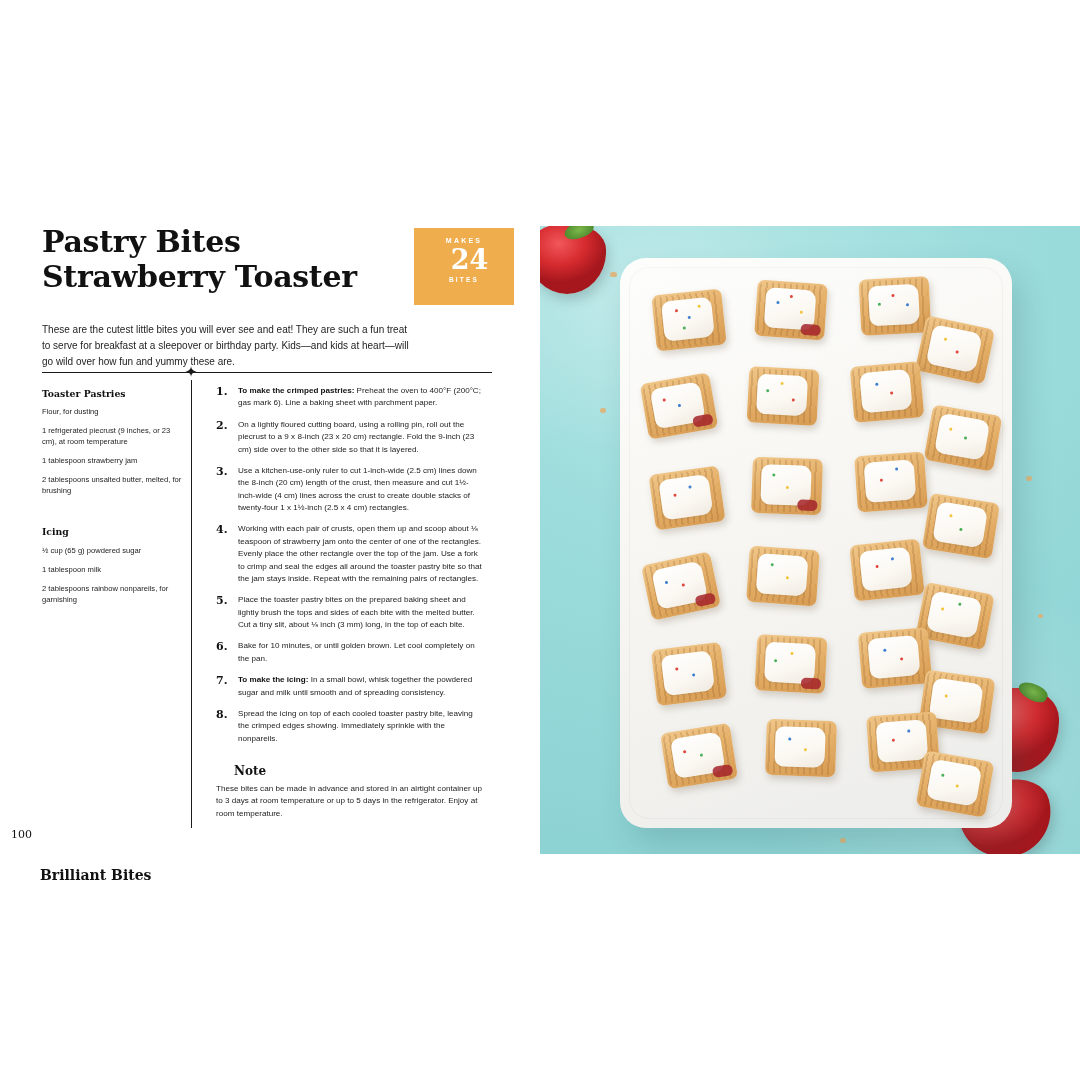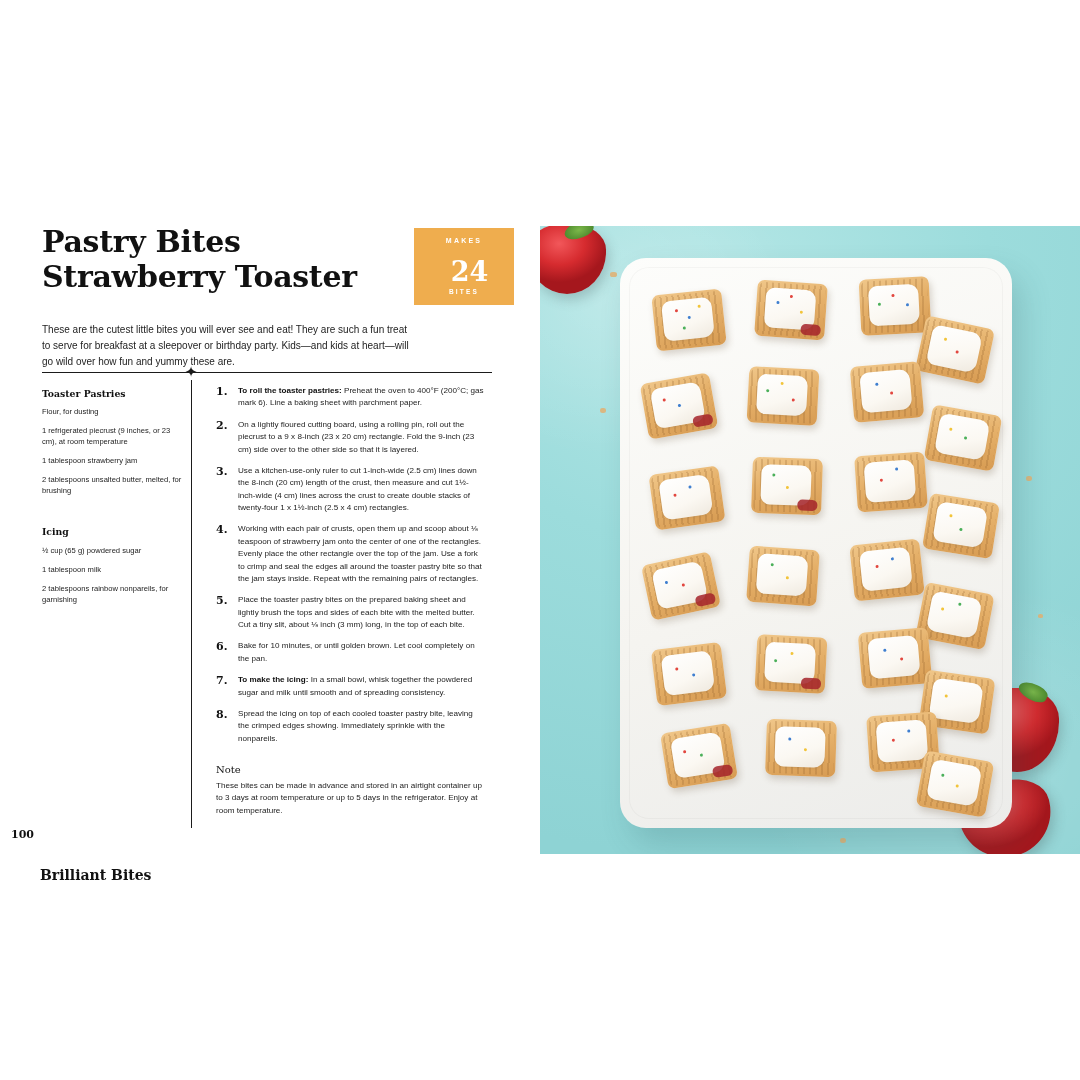--- a/index.html
+++ b/index.html
@@ -58,21 +58,21 @@
     margin-top: 9px;
     font-size: 7px;
     letter-spacing: 2.2px;
     font-weight: bold;
   }
   .makes-badge .makes-number {
     font-family: "DejaVu Serif", serif;
     font-weight: bold;
     font-size: 27px;
     line-height: 1;
-    margin-top: 14px;
+    margin-top: 2px;
     padding-left: 11px;
   }
   .makes-badge .makes-unit {
     font-size: 6.5px;
     letter-spacing: 2.2px;
     margin-top: 3px;
     font-weight: bold;
   }
 
   .intro {
@@ -161,37 +161,38 @@
   .step b { font-weight: bold; color: #111111; }
 
   .note {
     position: absolute;
     left: 216px;
     top: 764px;
     width: 268px;
   }
   .note-head {
     font-family: "DejaVu Serif", serif;
-    font-weight: normal;
-    font-size: 10px;
+    font-weight: bold;
+    font-size: 12px;
     color: #111111;
     margin-bottom: 5px;
+    margin-left: 18px;
   }
   .note-body {
     font-size: 8.1px;
     line-height: 1.53;
     color: #232323;
   }
 
   .folio {
     position: absolute;
     left: 11px;
     top: 828px;
     font-family: "DejaVu Serif", serif;
-    font-weight: bold;
+    font-weight: normal;
     font-size: 11px;
     color: #111111;
   }
   .folio-title {
     position: absolute;
     left: 40px;
     top: 867px;
     font-family: "DejaVu Serif", serif;
     font-weight: bold;
     font-size: 14px;
@@ -336,21 +337,21 @@
       <div class="ing-head second">Icing</div>
       <div class="ing-item">½ cup (65 g) powdered sugar</div>
       <div class="ing-item">1 tablespoon milk</div>
       <div class="ing-item">2 tablespoons rainbow nonpareils, for garnishing</div>
     </div>
 
     <div class="steps">
 
       <div class="step">
         <span class="num">1.</span>
-        <b>To roll the toaster pastries:</b><span> Preheat the oven to 400°F (200°C; gas mark 6). Line a baking sheet with parchment paper.</span>
+        <b>To make the crimped pastries:</b><span> Preheat the oven to 400°F (200°C; gas mark 6). Line a baking sheet with parchment paper.</span>
       </div>
 
       <div class="step">
         <span class="num">2.</span>
         <span>On a lightly floured cutting board, using a rolling pin, roll out the piecrust to a 9 x 8-inch (23 x 20 cm) rectangle. Fold the 9-inch (23 cm) side over to the other side so that it is layered.</span>
       </div>
 
       <div class="step">
         <span class="num">3.</span>
         <span>Use a kitchen-use-only ruler to cut 1-inch-wide (2.5 cm) lines down the 8-inch (20 cm) length of the crust, then measure and cut 1½-inch-wide (4 cm) lines across the crust to create double stacks of twenty-four 1 x 1½-inch (2.5 x 4 cm) rectangles.</span>

